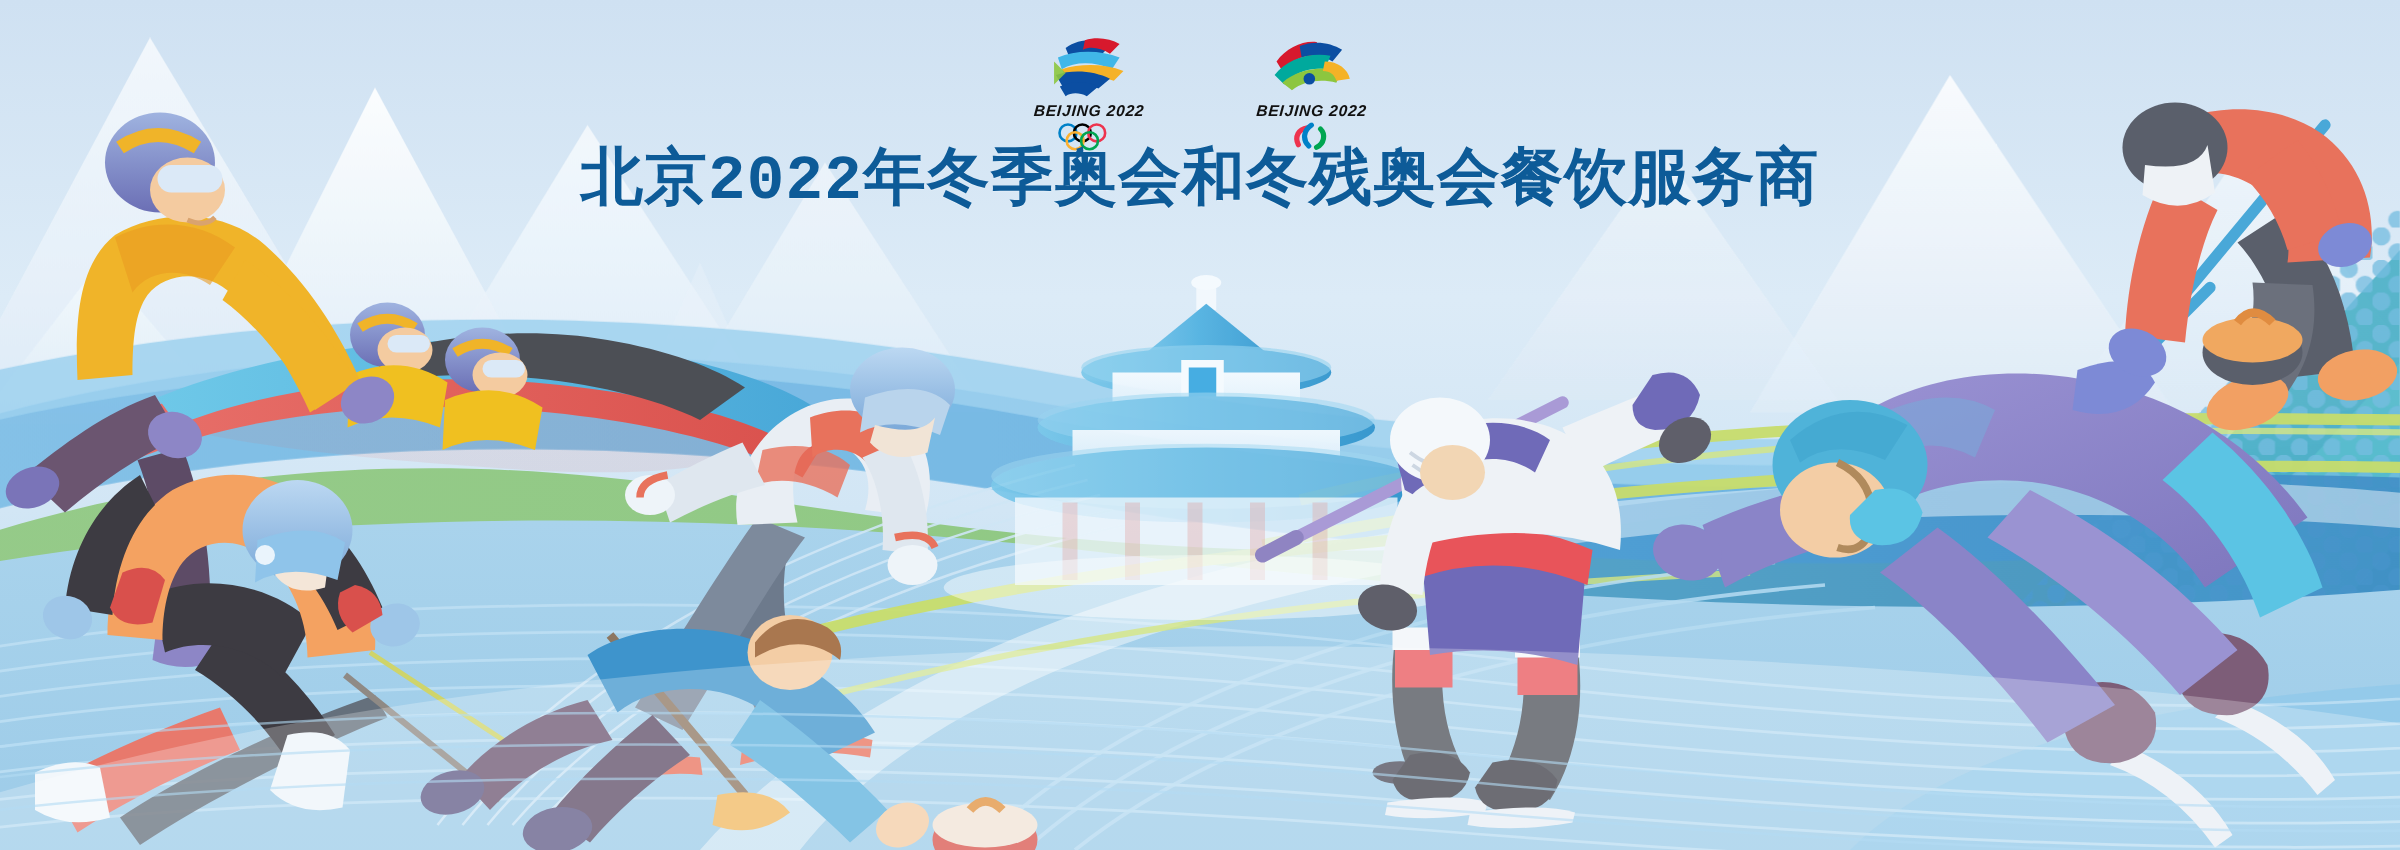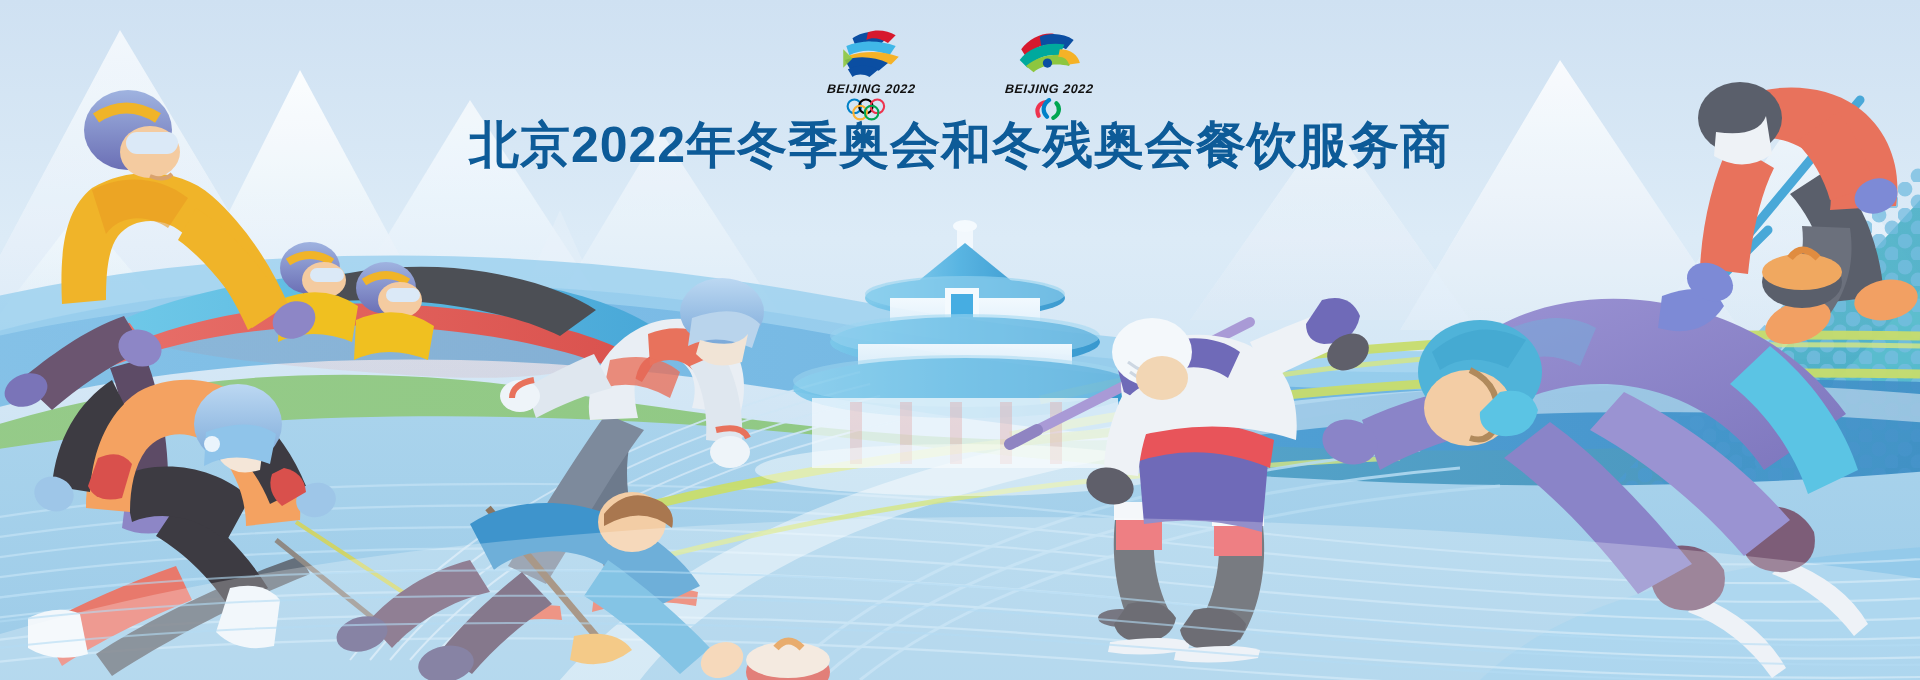--- a/index.html
+++ b/index.html
@@ -30,21 +30,21 @@
   }
   .logo-sym{height:24px;margin-top:2px;}
 
   
   .title{
     position:absolute;left:0;top:118px;width:1920px;
     text-align:center;z-index:45;
     font-size:50px;font-weight:bold;
     letter-spacing:1px;
     color:#0d5b98;
-    font-family:Liberation Sans, sans-serif;
+    font-family:Liberation Mono, monospace;
     line-height:1.1;
     text-shadow:0 1px 0 rgba(255,255,255,.25);
   }
 </style>
 </head>
 <body>
 
 <div class="banner">
 
   <svg class="layer" viewBox="0 0 1920 680" preserveAspectRatio="none" xmlns="http://www.w3.org/2000/svg">

